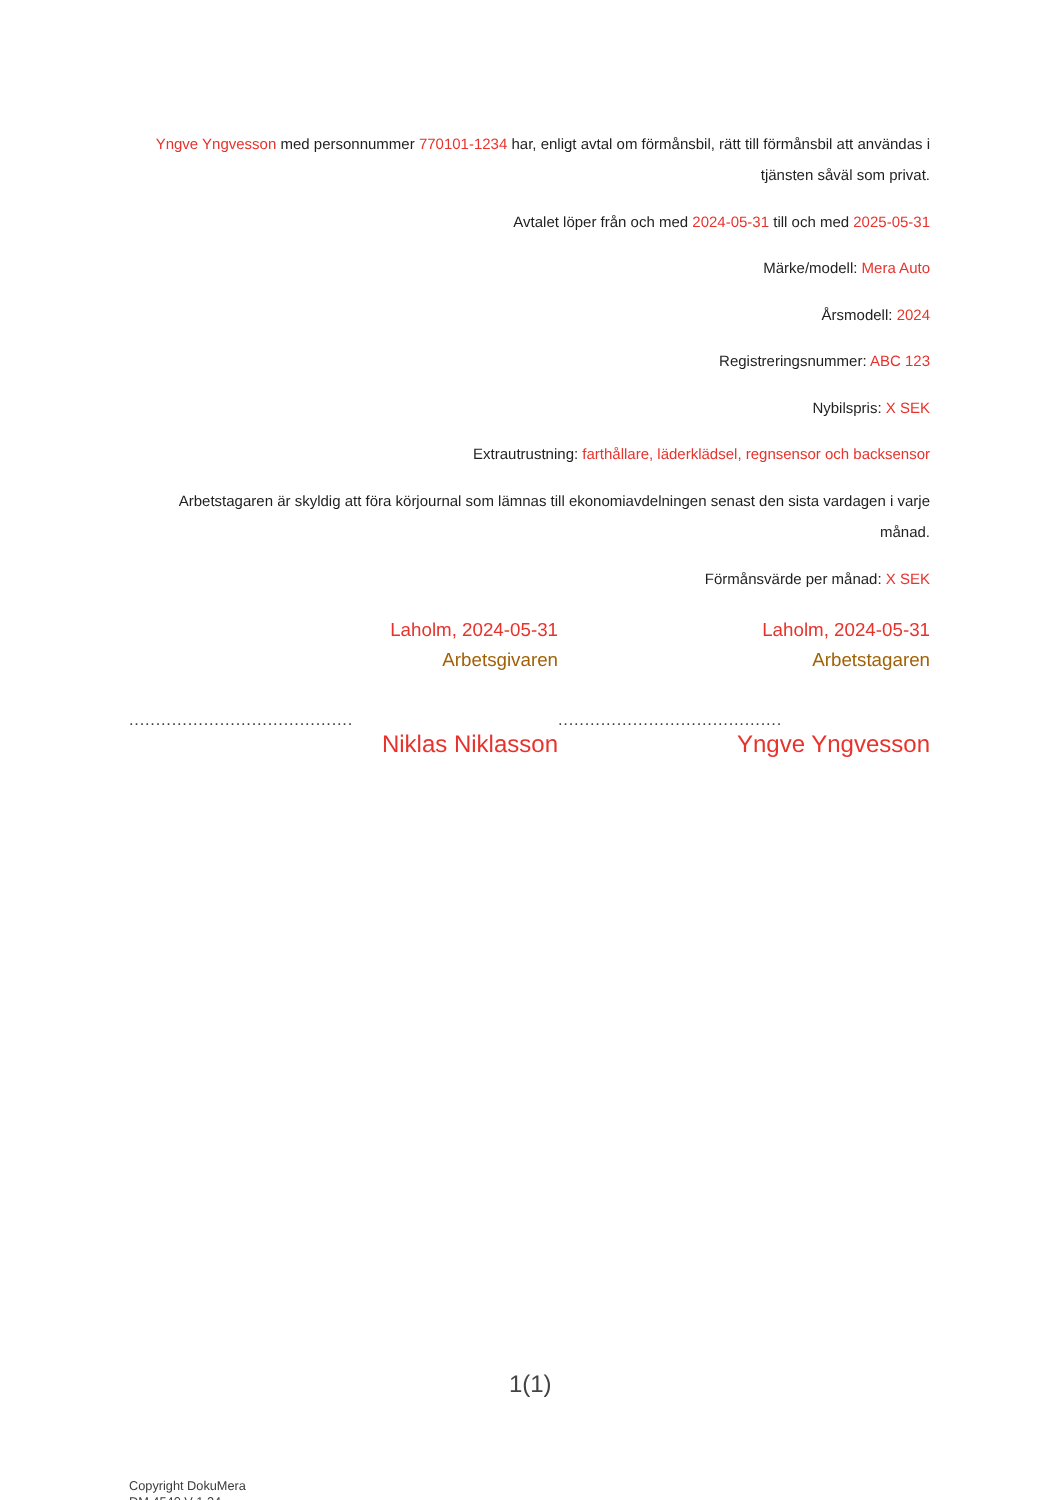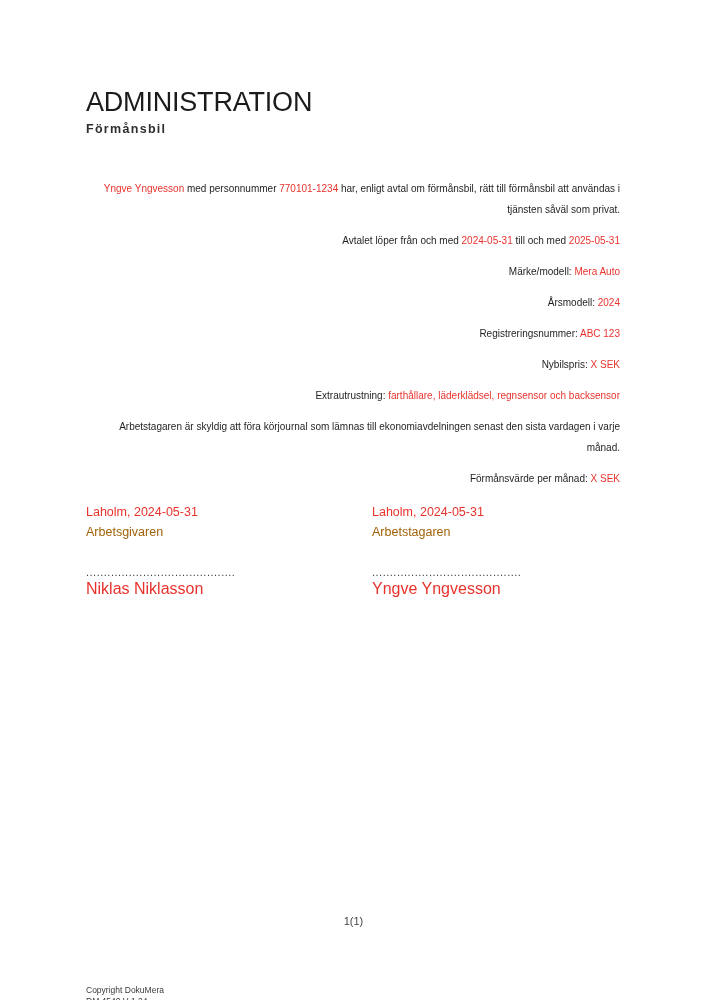--- a/index.html
+++ b/index.html
@@ -42,21 +42,21 @@
     line-height: 21px;
     margin-bottom: 10px;
     color: #1f1f1f;
     text-align: right;
   }
   .red { color: var(--accent); }
   .sig-grid {
     display: flex;
     margin-top: 13px;
   }
-  .sig-col { width: 286px; }
+  .sig-col { width: 286px; text-align: right; }
   .sig-col.right { width: 248px; }
   .sig-place {
     font-size: 12.5px;
     line-height: 20px;
     color: var(--accent);
   }
   .sig-role {
     font-size: 12.5px;
     line-height: 20px;
     color: #a16207;
@@ -77,42 +77,38 @@
     line-height: 20px;
     color: var(--accent);
     margin-top: 2px;
   }
   .footer-page {
     position: absolute;
     left: 0;
     top: 915px;
     width: 707px;
     text-align: center;
-    font-size: 11px;
+    font-size: 16px;
     color: #444444;
   }
   .footer-copy {
     position: absolute;
     left: 86px;
     top: 985px;
     font-size: 8.5px;
     line-height: 11px;
     color: #3a3a3a;
   }
 </style>
 </head>
 <body>
 
 <div class="page">
   <div class="content">
 
-    <div class="doc-header">
-      <div class="doc-title">ADMINISTRATION</div>
-      <div class="doc-subtitle">Förmånsbil</div>
-    </div>
 
     <p class="para"><span class="red">Yngve Yngvesson</span><span> med personnummer </span><span class="red">770101-1234</span><span> har, enligt avtal om förmånsbil, rätt till förmånsbil att användas i tjänsten såväl som privat.</span></p>
 
     <p class="para"><span>Avtalet löper från och med </span><span class="red">2024-05-31</span><span> till och med </span><span class="red">2025-05-31</span></p>
 
     <p class="para"><span>Märke/modell: </span><span class="red">Mera Auto</span></p>
 
     <p class="para"><span>Årsmodell: </span><span class="red">2024</span></p>
 
     <p class="para"><span>Registreringsnummer: </span><span class="red">ABC 123</span></p>

